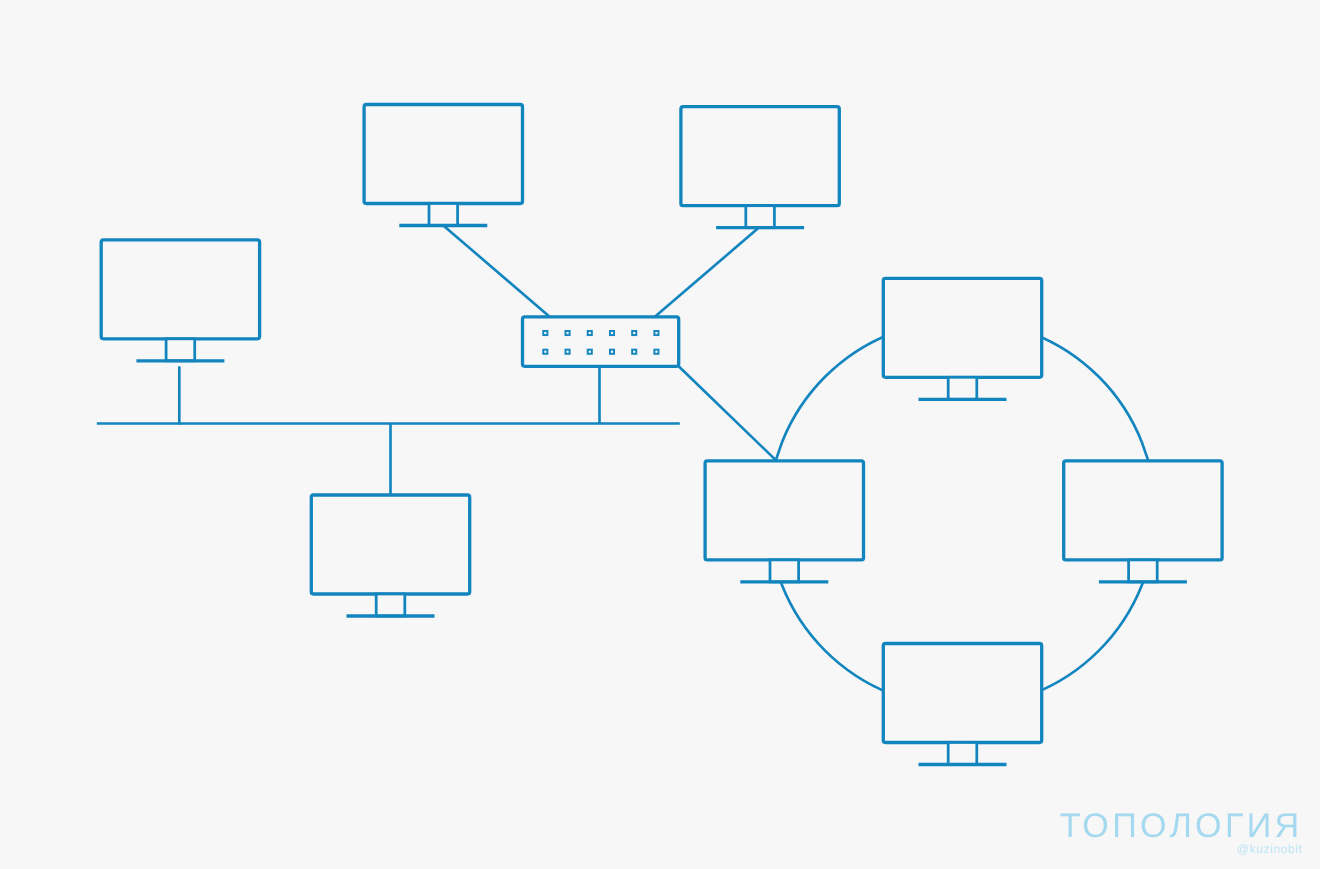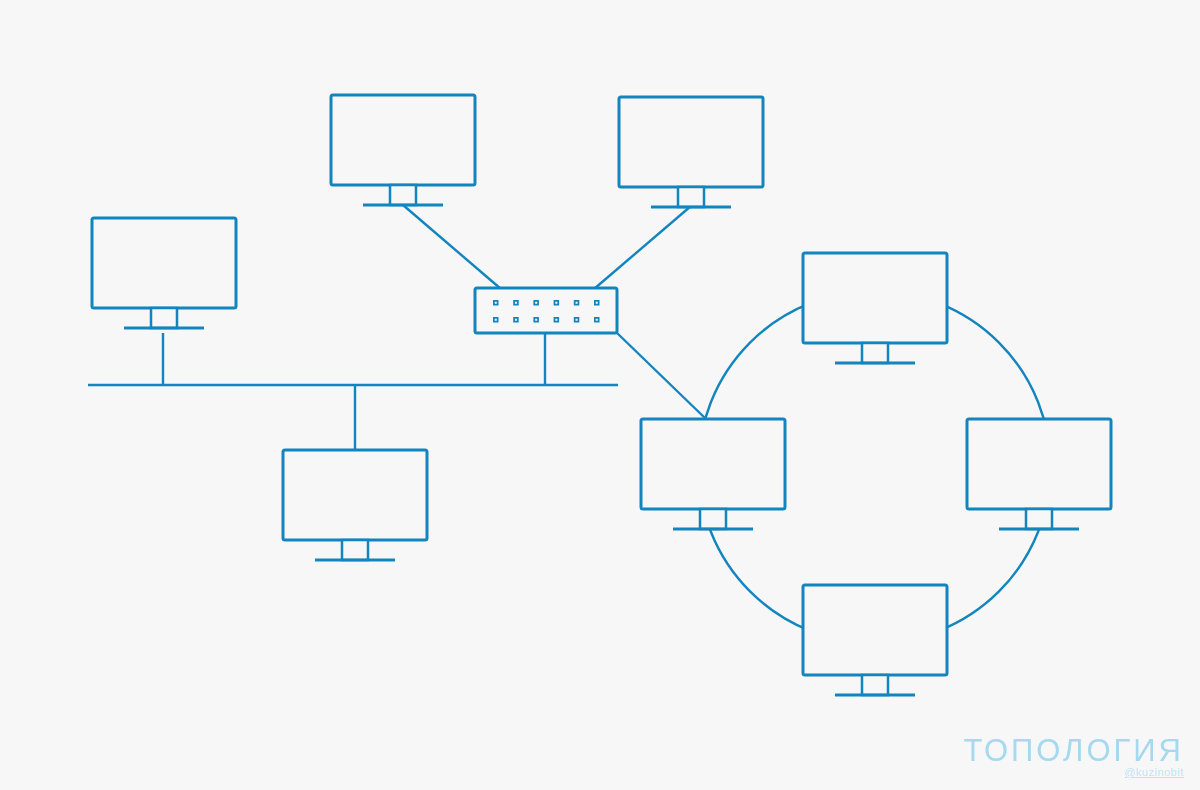--- a/index.html
+++ b/index.html
@@ -25,21 +25,20 @@
     letter-spacing: 3px;
     font-family: "Liberation Sans", sans-serif;
     text-align: right;
   }
   .credit-text {
     font-size: 11px;
     font-weight: 300;
     letter-spacing: 0.5px;
     margin-top: 1px;
     font-family: "Liberation Sans", sans-serif;
-    text-decoration: underline;
   }
 </style>
 </head>
 <body style="background: rgb(247, 247, 247);">
 
 <div class="stage" style="background: rgb(247, 247, 247);">
   <svg id="diagram-svg" width="1200" height="790" viewBox="0 0 1200 790">
       <circle cx="874.5" cy="467" r="176" fill="none" stroke="#1285bf" stroke-width="2.4"></circle>
       <line x1="88" y1="385" x2="618" y2="385" stroke="#1285bf" stroke-width="2.4"></line>
       <line x1="163" y1="333" x2="163" y2="386" stroke="#1285bf" stroke-width="2.4"></line>

